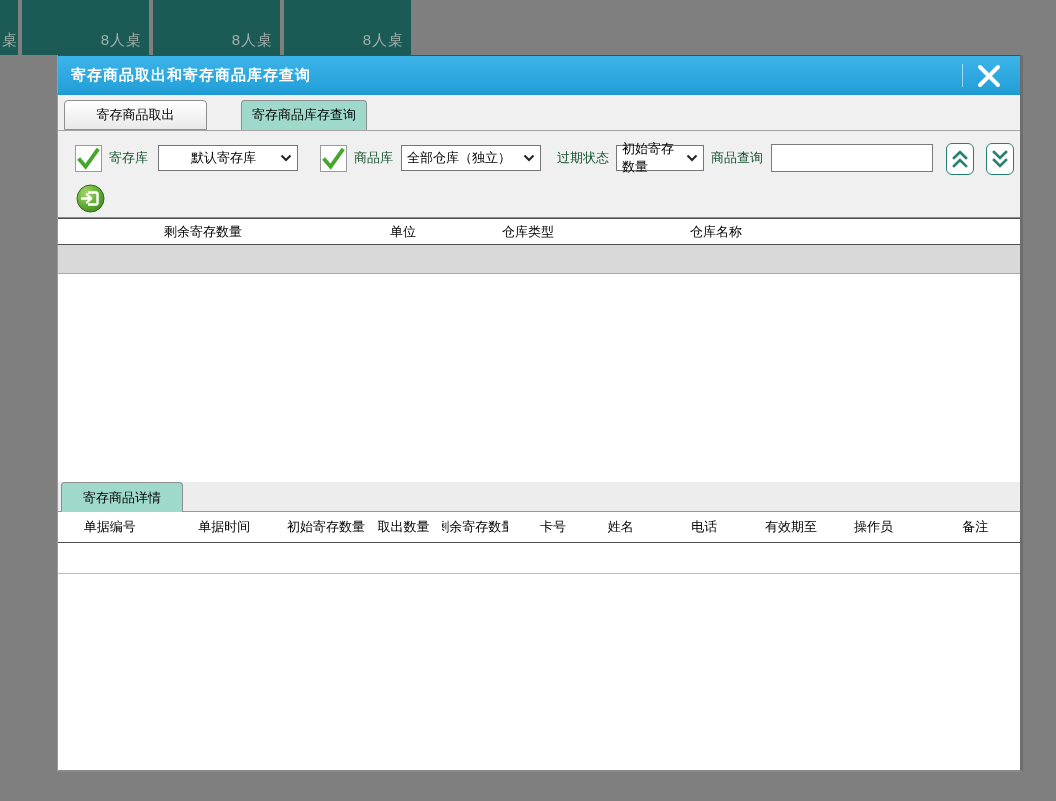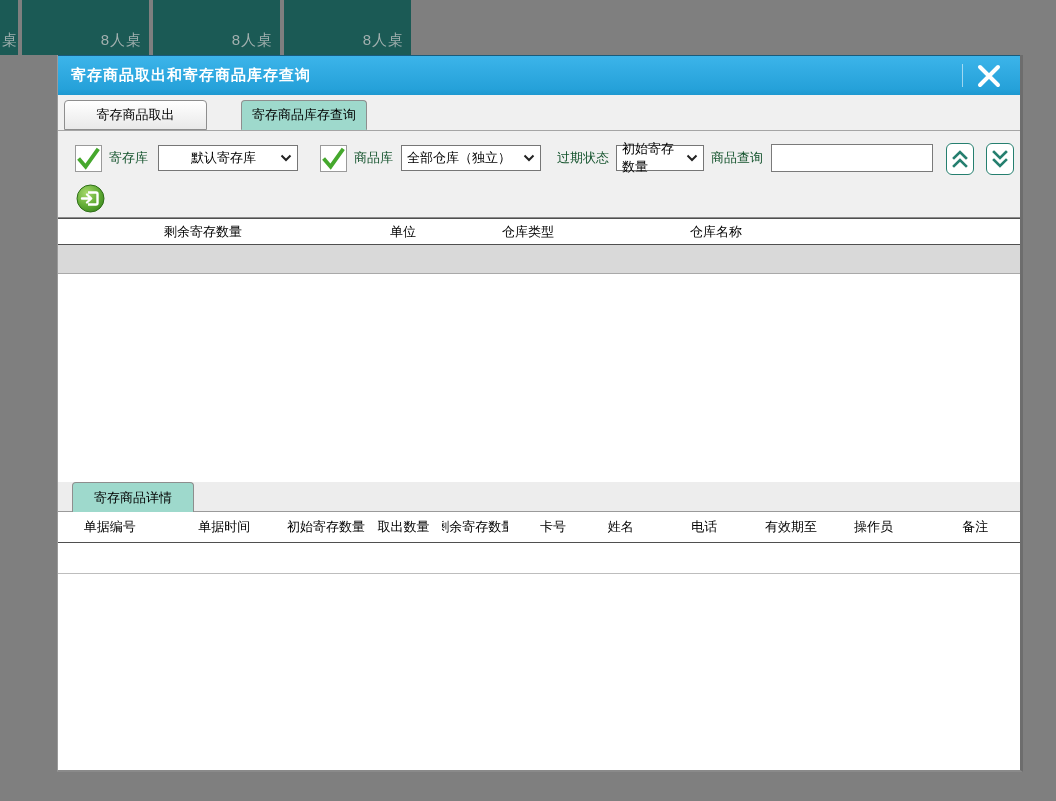--- a/index.html
+++ b/index.html
@@ -103,21 +103,21 @@
     font-size:13px; color:#000; display:flex; align-items:center; justify-content:center;
     white-space:nowrap; overflow:hidden;
   }
   .gray-strip { height:29px; background:#d9d9d9; border-bottom:1px solid #a9a9a9; }
 
   .detail-tabstrip {
     position:absolute; left:0; top:427px; right:0; height:30px;
     background:#ededed; border-bottom:1px solid #9a9a9a;
   }
   .detail-tab {
-    position:absolute; left:14px; top:0; width:122px; height:30px;
+    position:absolute; left:3px; top:0; width:122px; height:30px;
     background:#9ed9cc; border:1px solid #8e8e8e; border-bottom:none;
     border-radius:4px 4px 0 0;
     display:flex; align-items:center; justify-content:center;
     font-size:13px; color:#000; cursor:pointer;
   }
 
   .grid-lower { position:absolute; left:0; top:457px; right:0; bottom:0; background:#fff; }
   .grid-lower .grid-header { height:31px; border-top:none; }
   .empty-row { height:31px; background:#fff; border-bottom:1px solid #bdbdbd; }
 

